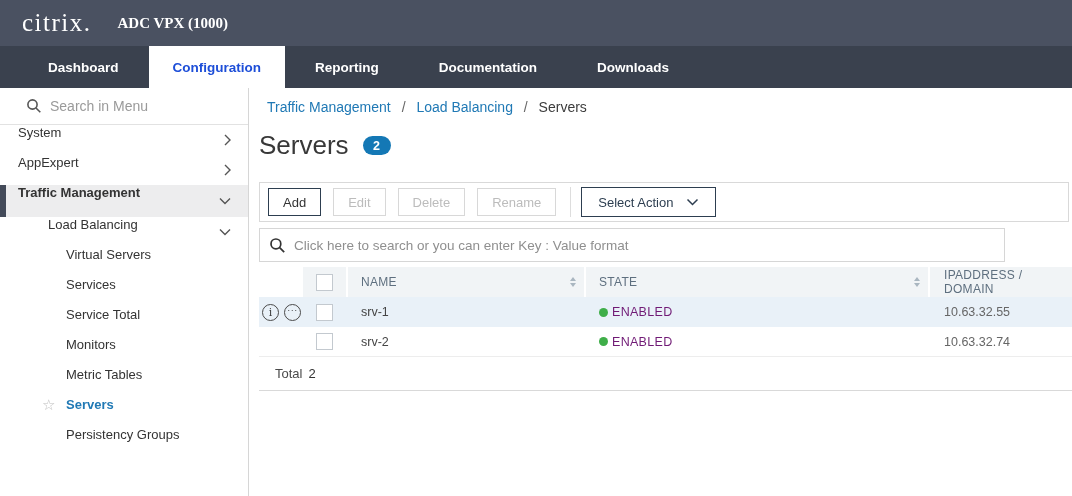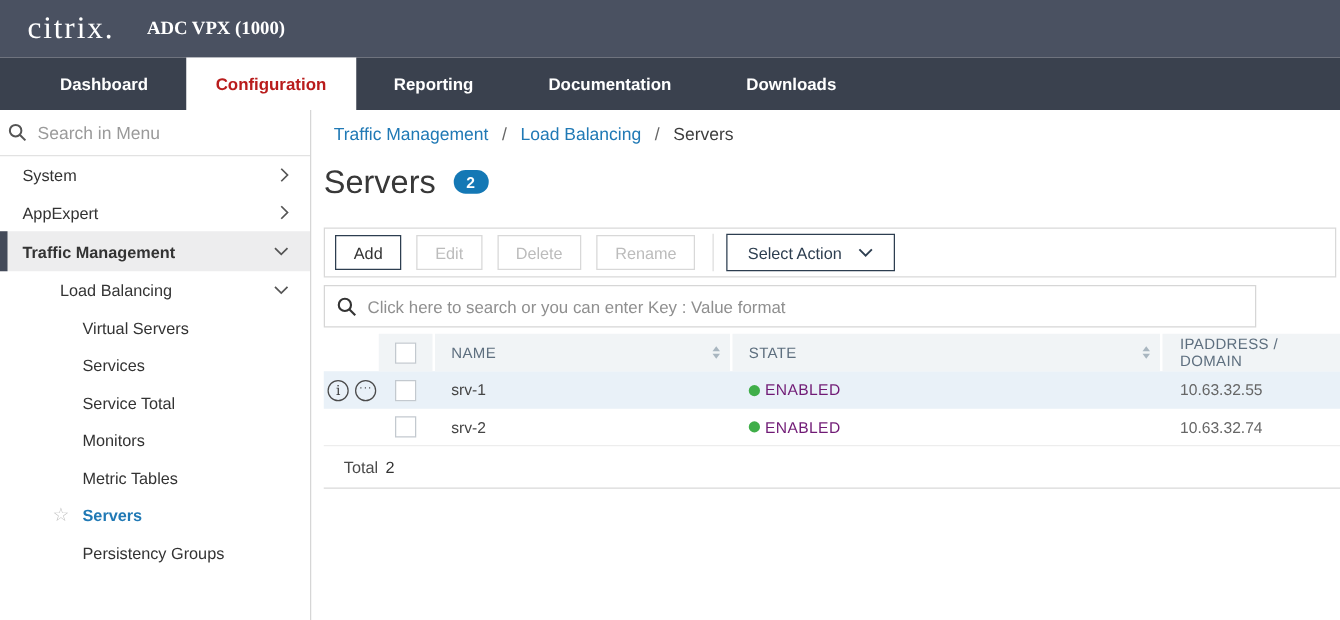--- a/index.html
+++ b/index.html
@@ -12,30 +12,30 @@
   .logo { color:#ffffff; font-size:25px; letter-spacing:1.5px; margin-left:22px;
     font-weight:400; }
   .product-title { color:#ffffff; font-weight:bold; font-size:15px; margin-left:26px; }
 
   
   .nav { position:absolute; top:46px; left:0; right:0; height:42px;
     background:#3a414e; display:flex; }
   .nav-tab { display:flex; align-items:center; padding:0 30px; color:#fff;
     font-size:13.5px; font-weight:bold; cursor:pointer; }
   .nav-tab:first-child { margin-left:18px; }
-  .nav-tab.active { background:#ffffff; color:#b91c1c; padding:0 24px; }
+  .nav-tab.active { background:#ffffff; color:#1d4ed8; padding:0 24px; }
 
   
   .sidebar { position:absolute; top:88px; left:0; width:249px; bottom:0;
     background:#fff; border-right:1px solid #d6d6d6; }
   .sidebar-search { height:37px; border-bottom:1px solid #e2e2e2; display:flex;
-    align-items:center; padding:0 6px; gap:8px; }
+    align-items:center; padding:0 26px; gap:8px; }
   .menu-search { border:none; outline:none; font-size:14px; color:#333; width:170px; }
   .menu-search::placeholder { color:#9a9a9a; }
-  .side-item { height:30px; display:flex; align-items:center; position:relative;
+  .side-item { height:30px; display:flex; align-items:flex-start; position:relative;
     font-size:13px; color:#333; cursor:pointer; }
   .side-item .lbl0 { margin-left:18px; }
   .side-item .lbl1 { margin-left:48px; }
   .side-item .lbl2 { margin-left:66px; }
   .side-item .chev { position:absolute; right:16px; top:50%; transform:translateY(-50%); }
   .side-item.active-section { background:#ededee; height:32px; }
   .side-item.active-section .lbl0 { font-weight:bold; }
   .side-item.active-section::before { content:""; position:absolute; left:0; top:0;
     bottom:0; width:6px; background:#434a59; }
   .side-item.selected span.itm { color:#2079b5; font-weight:bold; }

